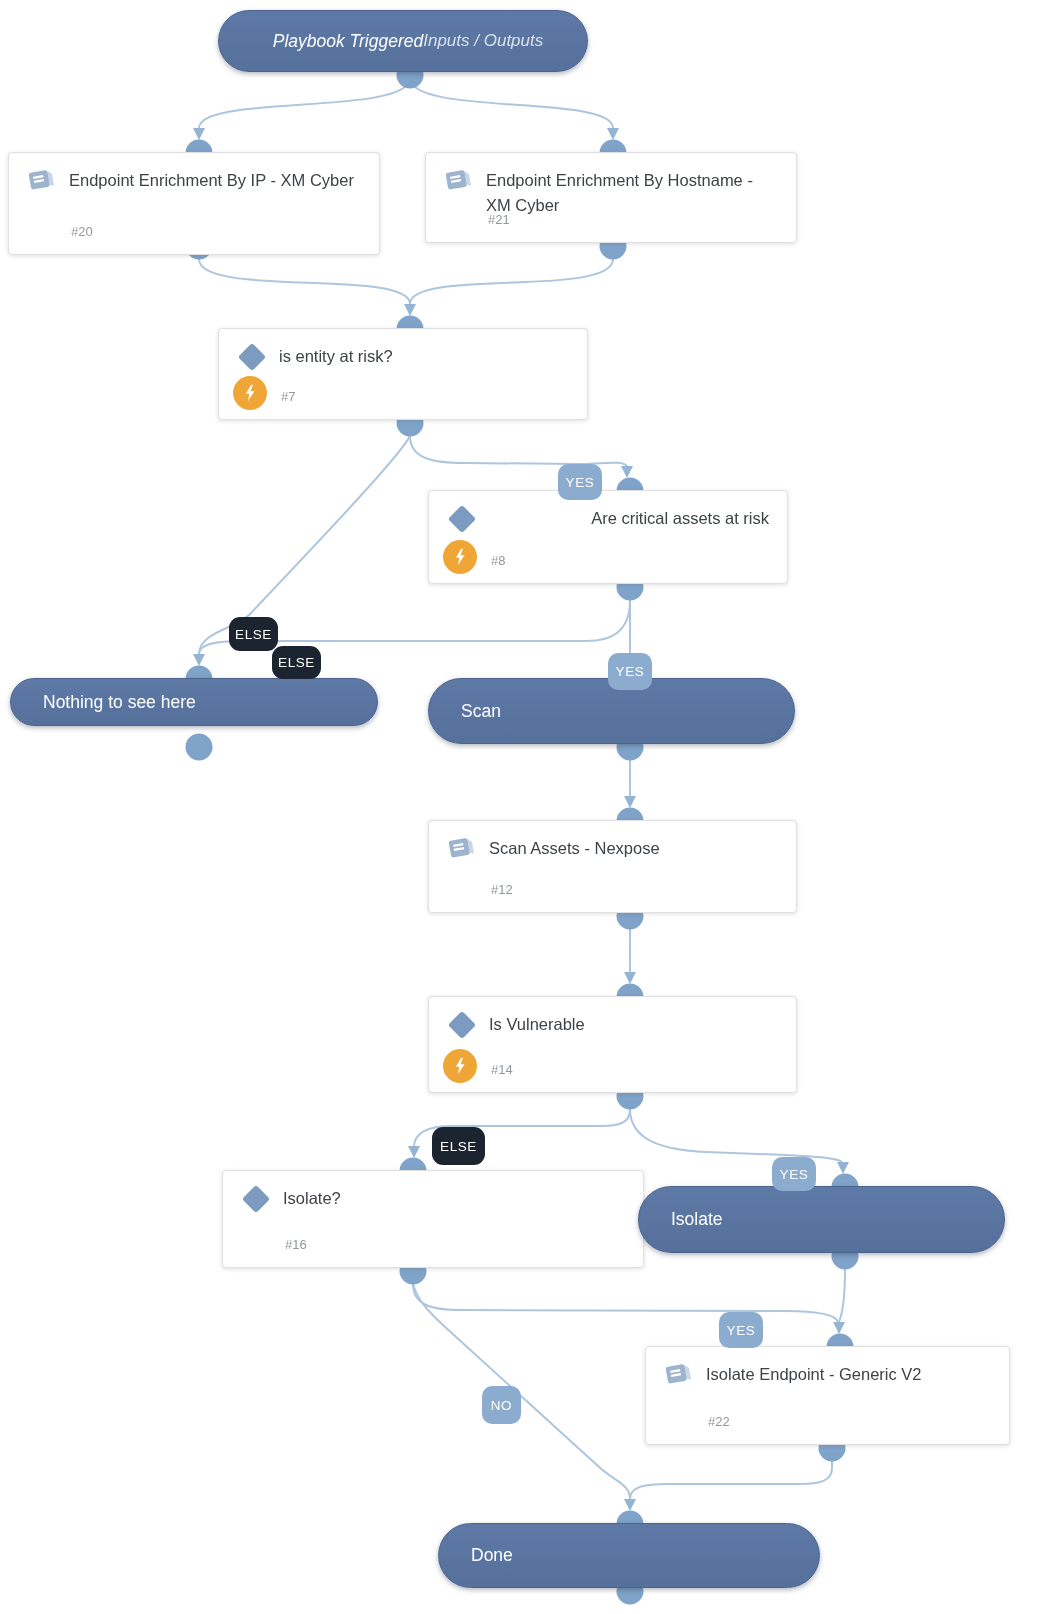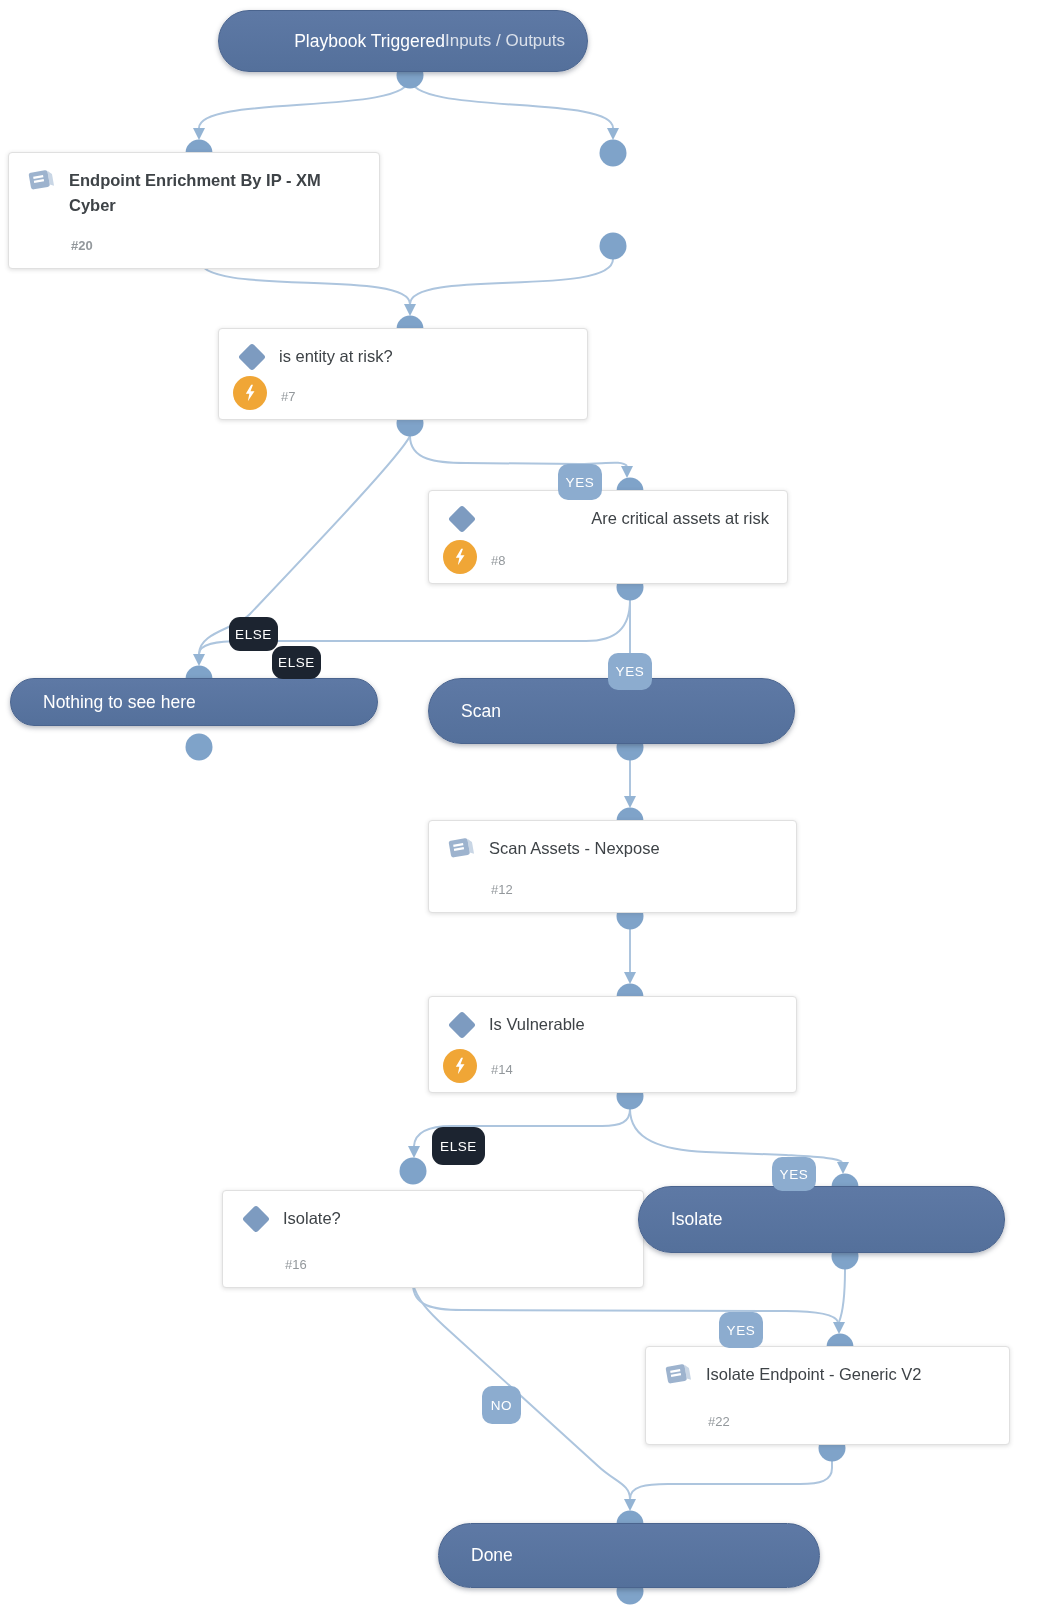--- a/index.html
+++ b/index.html
@@ -39,21 +39,21 @@
   .bolt svg{width:20px;height:20px;}
   
   .pill{
     position:absolute;z-index:2;border-radius:33px;
     background:linear-gradient(var(--pill-light),var(--pill));
     border:1px solid var(--pill-border);
     box-shadow:0 2px 5px rgba(40,50,70,.35);
     box-sizing:border-box;display:flex;align-items:center;
     color:#fff;font-size:17.5px;padding:0 22px 0 32px;cursor:pointer;
   }
-  .pill.spread{justify-content:flex-end;}
+  .pill.spread{justify-content:center;font-style:italic;}
   .io-link{font-size:17px;color:rgba(255,255,255,.78);cursor:pointer;}
   
   .elabel{
     position:absolute;z-index:3;display:flex;align-items:center;justify-content:center;
     color:#fff;font-size:13.5px;letter-spacing:.6px;border-radius:10px;margin-top:20px;
   }
   .elabel.yes{background:var(--badge-yes);}
   .elabel.else{background:var(--badge-else);border-radius:11px;}
 </style>
 </head>
@@ -117,33 +117,45 @@
       <circle class="port" cx="832" cy="1448" r="13.5"></circle>
     <circle class="port" cx="630" cy="1524" r="13.5"></circle>
       <circle class="port" cx="630" cy="1591" r="13.5"></circle>
   </svg>
 
   <div class="pill spread" style="left:218px;top:10px;width:370px;height:62px;">
     <span>Playbook Triggered</span>
     <span class="io-link">Inputs / Outputs</span>
   </div>
 
-  <div class="card" style="left:8px;top:152px;width:372px;height:117px;font-weight:bold;">
+  <div class="card" style="left:8px;top:152px;width:372px;height:103px;">
     <svg class="book-icon" viewBox="0 0 30 28">
       <g transform="rotate(-10 15 14)">
         <path d="M23,5 l4,4 v12 l-4,-2 z" fill="#c9d6e5"></path>
         <rect x="4" y="4" width="19" height="17" rx="2.5" fill="#9db3ce"></rect>
         <rect x="8" y="8.5" width="10" height="2.2" fill="#fff"></rect>
         <rect x="8" y="12.5" width="10" height="2.2" fill="#fff"></rect>
       </g>
     </svg>
     <div class="title">Endpoint Enrichment By IP - XM Cyber</div>
     <div class="num">#20</div>
   </div>
 
+  <div class="card" style="left:425px;top:152px;width:372px;height:91px;">
+    <svg class="book-icon" viewBox="0 0 30 28">
+      <g transform="rotate(-10 15 14)">
+        <path d="M23,5 l4,4 v12 l-4,-2 z" fill="#c9d6e5"></path>
+        <rect x="4" y="4" width="19" height="17" rx="2.5" fill="#9db3ce"></rect>
+        <rect x="8" y="8.5" width="10" height="2.2" fill="#fff"></rect>
+        <rect x="8" y="12.5" width="10" height="2.2" fill="#fff"></rect>
+      </g>
+    </svg>
+    <div class="title">Endpoint Enrichment By Hostname - XM Cyber</div>
+    <div class="num">#21</div>
+  </div>
 
   <div class="card" style="left:218px;top:328px;width:370px;height:92px;">
     <div class="diamond"></div>
     <div class="title">is entity at risk?</div>
     <div class="bolt">
       <svg viewBox="0 0 24 24">
           <path d="M13.4 2 L7 13 H11.2 L9.4 22 L17.4 10 H12.6 L15.6 2 Z" fill="#fff"></path>
         </svg>
     </div>
     <div class="num">#7</div>
@@ -185,21 +197,21 @@
     <div class="diamond"></div>
     <div class="title">Is Vulnerable</div>
     <div class="bolt">
       <svg viewBox="0 0 24 24">
           <path d="M13.4 2 L7 13 H11.2 L9.4 22 L17.4 10 H12.6 L15.6 2 Z" fill="#fff"></path>
         </svg>
     </div>
     <div class="num">#14</div>
   </div>
 
-  <div class="card" style="left:222px;top:1170px;width:422px;height:98px;margin-top:20px;">
+  <div class="card" style="left:222px;top:1170px;width:422px;height:98px;">
     <div class="diamond"></div>
     <div class="title">Isolate?</div>
     <div class="num">#16</div>
   </div>
 
   <div class="pill" style="left:638px;top:1186px;width:367px;height:67px;">
     <span>Isolate</span>
   </div>
 
   <div class="card" style="left:645px;top:1346px;width:365px;height:99px;">

